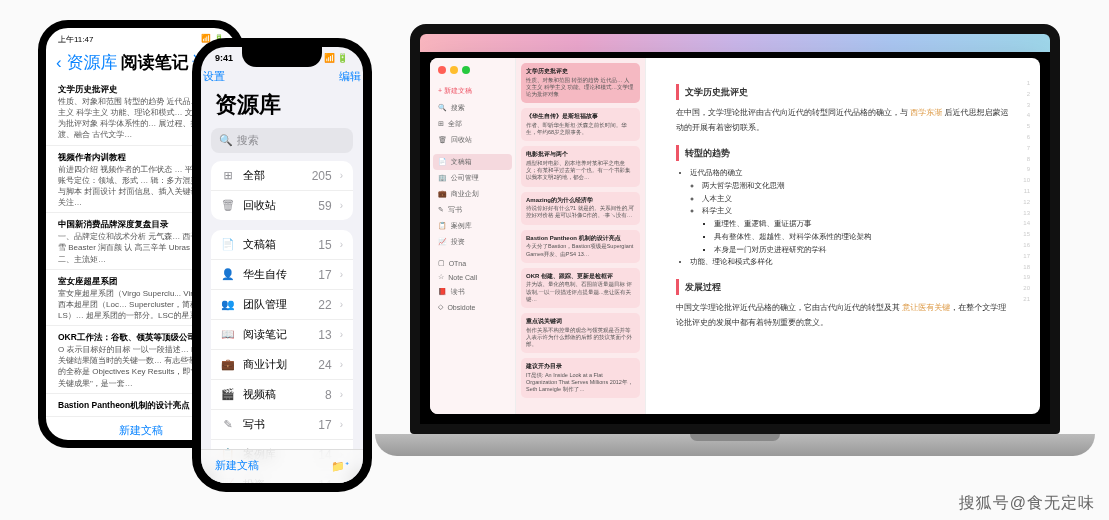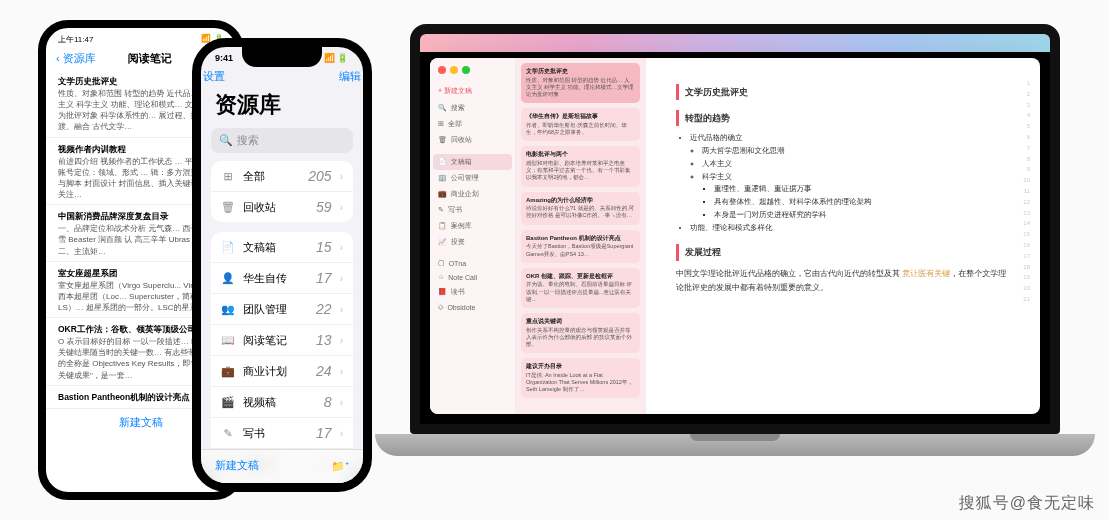--- a/index.html
+++ b/index.html
@@ -1,39 +1,39 @@
 <!DOCTYPE html>
 <html><head>
 <meta charset="utf-8">
 <style>
 * { margin: 0; padding: 0; box-sizing: border-box; font-family: -apple-system, "PingFang SC", sans-serif; }
 body { width: 1109px; height: 520px; background: #fafafa; position: relative; overflow: hidden; }
 
 
-.phone1 { position: absolute; left: 38px; top: 20px; width: 206px; height: 480px; background: #fff; border: 8px solid #000; border-radius: 30px; padding: 4px 0; z-index: 1; }
+.phone1 { position: absolute; left: 38px; top: 20px; width: 206px; height: 428px; background: #fff; border: 8px solid #000; border-radius: 30px; padding: 4px 0; z-index: 1; }
 .phone1 .status { display: flex; justify-content: space-between; padding: 2px 12px; font-size: 8px; }
-.phone1 .topbar { display: flex; justify-content: space-between; align-items: center; padding: 4px 10px; font-size: 11px; color: #0a84ff; }
+.phone1 .topbar { display: flex; justify-content: space-between; align-items: center; padding: 4px 10px; font-size: 17px; color: #0a84ff; }
 .phone1 .title { color: #000; font-weight: 600; }
 .phone1 .note { padding: 6px 12px 4px; border-bottom: 1px solid #eee; font-size: 8px; line-height: 1.4; color: #555; }
 .phone1 .note-title { font-weight: 600; color: #000; font-size: 8.5px; }
 .phone1 .newdoc { text-align: center; color: #0a84ff; font-size: 11px; padding: 6px 0; }
 
 
 .phone2 { position: absolute; left: 192px; top: 38px; width: 180px; height: 454px; background: #f2f2f7; border: 9px solid #000; border-radius: 34px; z-index: 2; overflow: hidden; }
 .phone2 .notch { position: absolute; top: 0; left: 50%; transform: translateX(-50%); width: 80px; height: 20px; background: #000; border-radius: 0 0 14px 14px; }
 .phone2 .status2 { display: flex; justify-content: space-between; padding: 6px 14px 2px; font-size: 9px; font-weight: 600; }
 .phone2 .nav { display: flex; justify-content: space-between; padding: 4px 2px; font-size: 11px; color: #0a84ff; }
 .phone2 .h1 { font-size: 22px; font-weight: 700; padding: 2px 14px 8px; }
 .phone2 .search { margin: 0 10px 8px; background: #e5e5ea; border-radius: 8px; padding: 5px 8px; font-size: 11px; color: #8e8e93; display: flex; align-items: center; gap: 4px; }
 .phone2 .group { margin: 0 10px 10px; background: #fff; border-radius: 10px; overflow: hidden; }
 .phone2 .row { display: flex; align-items: center; padding: 7px 10px; font-size: 11px; border-bottom: 0.5px solid #eee; gap: 8px; }
 .phone2 .row:last-child { border-bottom: none; }
 .phone2 .row .ico { width: 14px; text-align: center; color: #8e8e93; font-size: 11px; }
 .phone2 .row .lbl { flex: 1; }
-.phone2 .row .cnt { color: #8e8e93; font-size: 14px; font-style: italic; }
+.phone2 .row .cnt { color: #8e8e93; font-size: 12px; }
 .phone2 .row .chev { color: #c7c7cc; font-size: 10px; }
 .phone2 .bottombar { position: absolute; bottom: 0; left: 0; right: 0; background: #f9f9f9cc; backdrop-filter: blur(8px); border-top: 0.5px solid #ddd; display: flex; justify-content: space-between; align-items: center; padding: 8px 14px 10px; font-size: 11px; color: #0a84ff; }
 
 
 .laptop { position: absolute; left: 410px; top: 24px; z-index: 3; }
 .laptop .screen { width: 650px; height: 410px; background: #000; border: 10px solid #111; border-radius: 16px 16px 4px 4px; position: relative; overflow: hidden; }
 .laptop .base { width: 720px; height: 22px; background: linear-gradient(#bbb,#999); border-radius: 0 0 28px 28px; margin-left: -35px; position: relative; }
 .laptop .base::after { content:""; position:absolute; top:0; left:50%; transform:translateX(-50%); width:90px; height:7px; background:#888; border-radius:0 0 8px 8px;}
 .menubar { height: 18px; background: linear-gradient(90deg,#f8b5be,#e9a5cb,#c9b5e8,#a9c5f0,#9dd5e8); display:flex; align-items:center; padding:0 8px; font-size:8px; color:#333; gap:10px;}
 .appwin { position:absolute; top:24px; left:10px; right:10px; bottom:10px; background:#fff; border-radius:8px; box-shadow:0 10px 30px rgba(0,0,0,0.25); display:flex; overflow:hidden;}
@@ -246,20 +246,21 @@
             <div>创作关系不构控量的观念与领英观是否并等 入表示许为什么部做的后部 的技议某面个外部。</div>
           </div>
         <div class="card">
             <div class="ct">建议开办目录</div>
             <div>IT昆供: An Inside Look at a Flat Organization That Serves Millions 2012年，Seth Lameigle 制作了…</div>
           </div>
       </div>
       <div class="rightcol">
         <div class="linenos">1<br>2<br>3<br>4<br>5<br>6<br>7<br>8<br>9<br>10<br>11<br>12<br>13<br>14<br>15<br>16<br>17<br>18<br>19<br>20<br>21</div>
         <h3>文学历史批评史</h3>
+        <p><span>在中国，文学理论批评由古代向近代的转型同近代品格的确立，与</span> <span class="hl">西学东渐</span> <span>后近代思想启蒙运动的开展有着密切联系。</span></p>
         <h3>转型的趋势</h3>
         <ul>
           <li><span>近代品格的确立</span>
             <ul>
               <li>两大哲学思潮和文化思潮</li>
               <li><span>人本主义</span>
               </li>
               <li><span>科学主义</span>
                 <ul>
                     <li>重理性、重逻辑、重证据万事</li>

